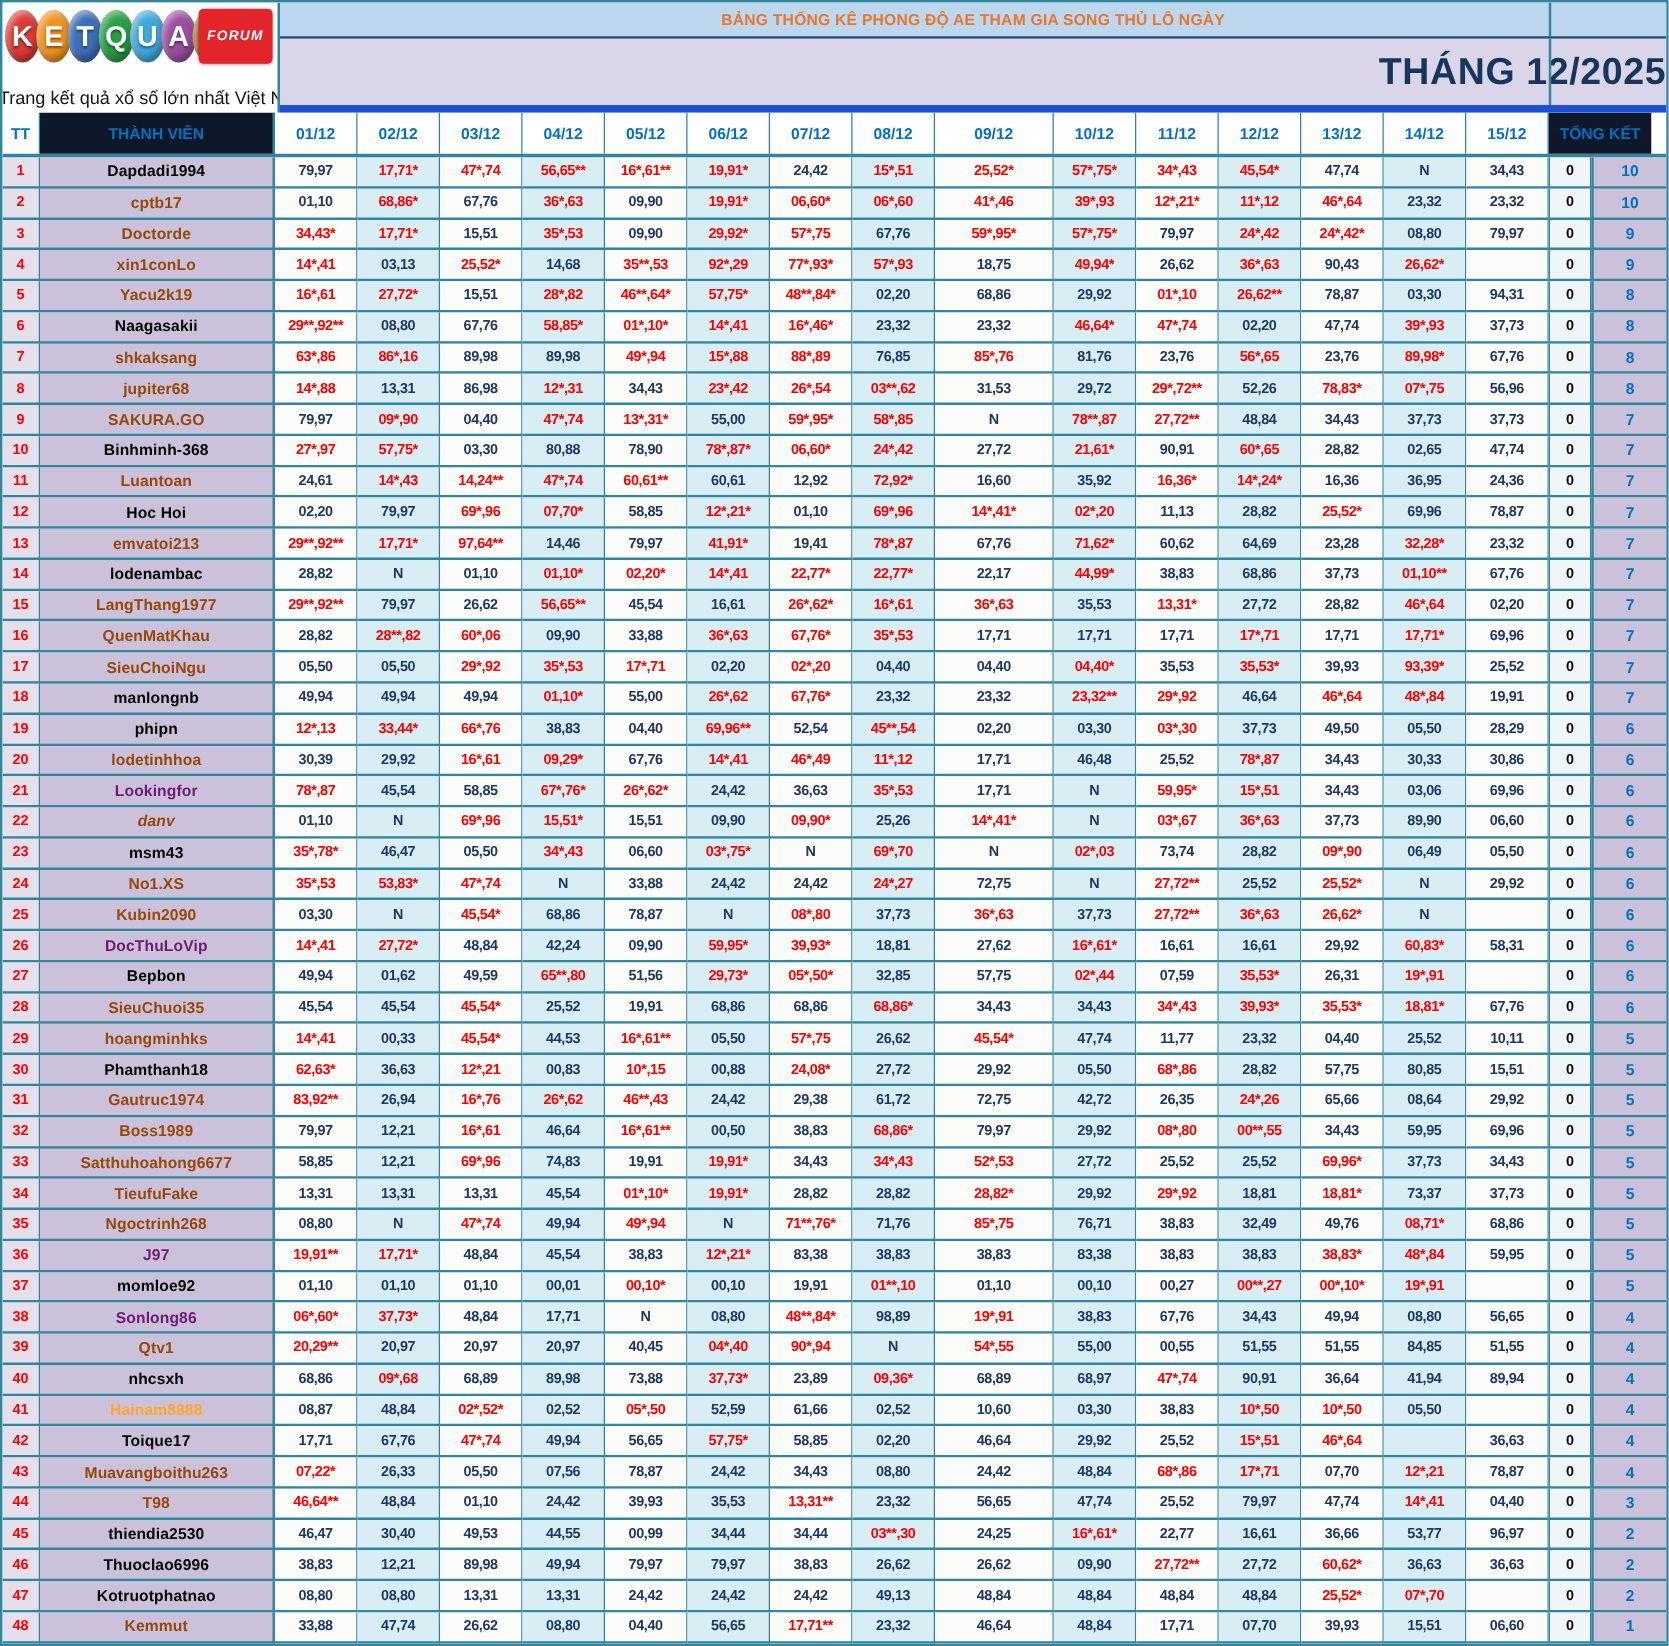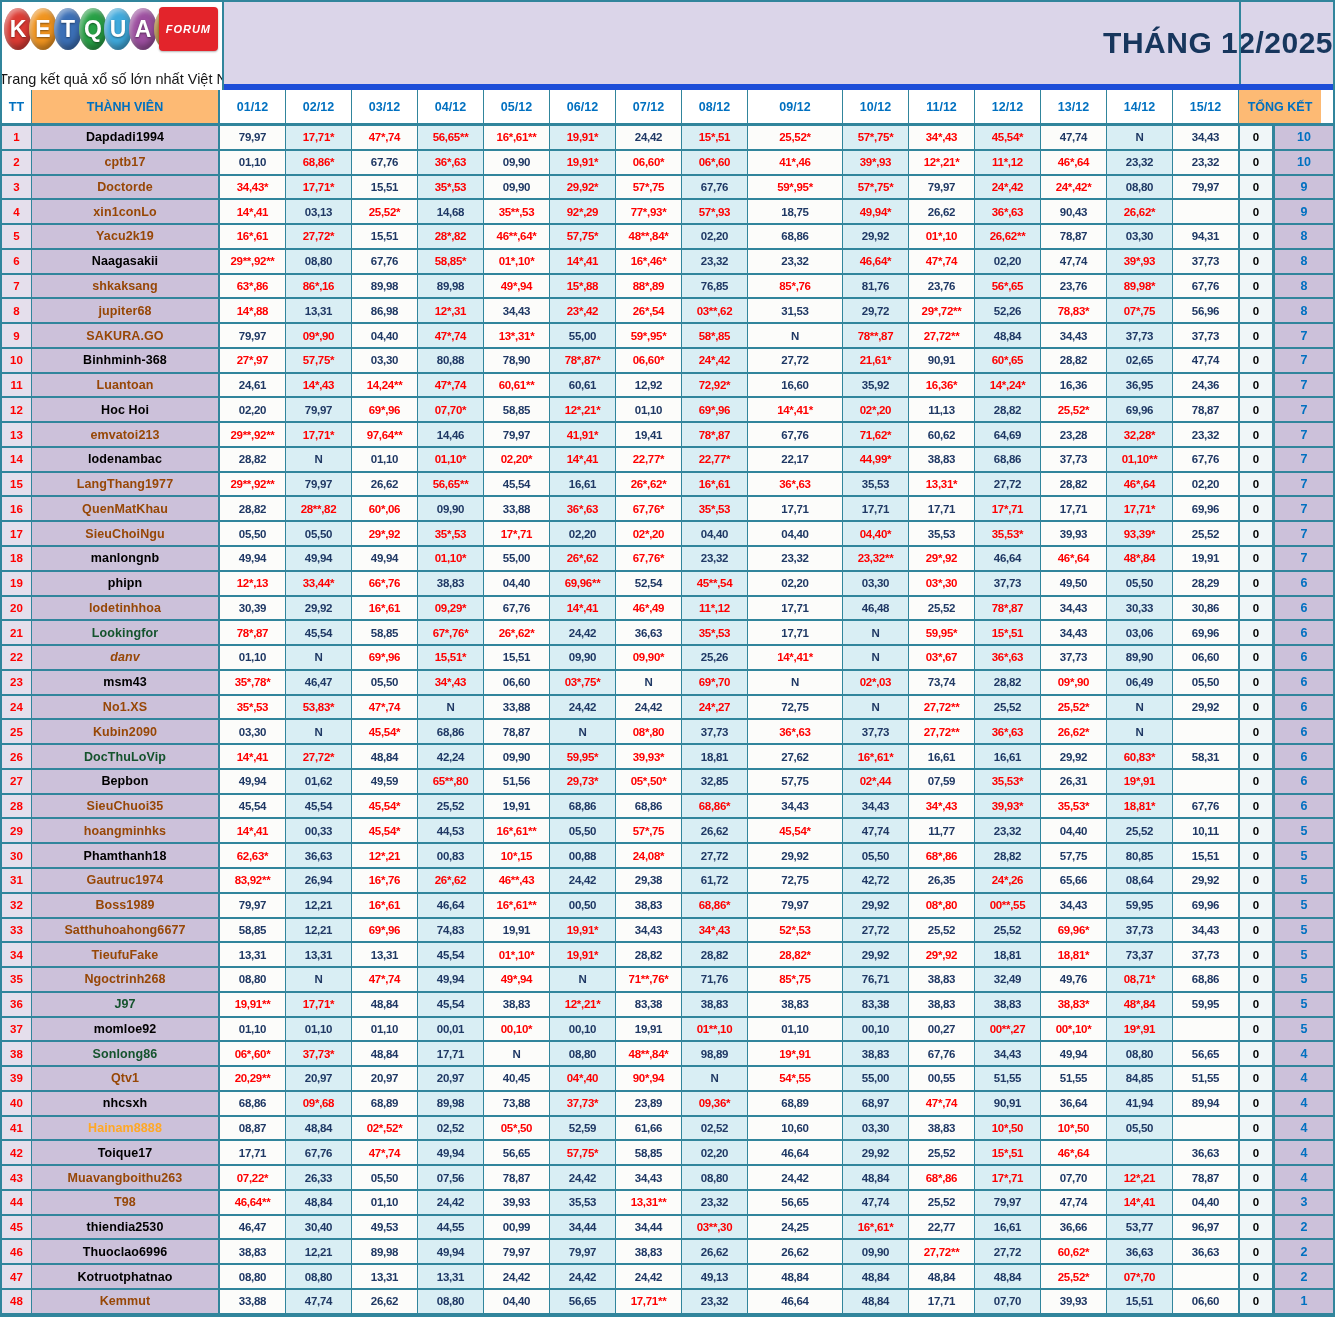--- a/index.html
+++ b/index.html
@@ -25,38 +25,38 @@
   .band1{height:27px;flex:none;background:#bdd7ee;display:flex;align-items:center;justify-content:center;
     border-bottom:2px solid #1f4e79;}
   .band1 .txt{color:#e8762b;font-weight:bold;font-size:12.5px;letter-spacing:.2px;}
   .band2{flex:1;background:#dbd5e9;display:flex;align-items:center;justify-content:flex-end;
     border-bottom:6px solid #1d4ed8;}
   .band2 .txt{color:#17365d;font-weight:bold;font-size:30px;letter-spacing:.5px;}
   
   .colhead{height:33px;flex:none;display:flex;border-bottom:3px solid #31859C;background:#fff;}
   .colhead .cell{display:flex;align-items:center;justify-content:center;box-sizing:border-box;
     border-right:1px solid #31859C;color:#0070c0;font-weight:bold;font-size:12.5px;}
-  .head-peach{background:#fdba74;}
+  .head-peach{background:#0f172a;}
   
   .rows{flex:1;display:flex;flex-direction:column;}
   .row{flex:1;display:flex;min-height:0;}
   .cell{box-sizing:border-box;flex:none;display:flex;align-items:center;justify-content:center;overflow:hidden;}
   .row .cell{border-right:1px solid #31859C;border-bottom:2px solid #31859C;}
   .w-tt{width:30px;}
   .w-name{width:188px;border-right-width:2px !important;}
   .w-d{width:66px;}
   .w-d9{width:95px;}
   .w-zero{width:34px;border-left:1px solid #31859C;}
   .w-total{width:60px;border-left:2px solid #31859C;border-right:none !important;}
   .w-tothead{width:82px;border-right:none !important;}
   .tt{background:#e5dfec;color:#ff0000;font-weight:bold;font-size:11.5px;}
   .name{background:#ccc1da;font-weight:bold;font-size:12.5px;letter-spacing:.1px;}
   .c-black{color:#000000;}
   .c-brown{color:#974706;}
-  .c-cyan{color:#14532d;}
+  .c-cyan{color:#701a75;}
   .c-orange{color:#ffa826;}
   .i-italic{font-style:italic;}
   .val{background:#fcfcfa;color:#1f3864;font-weight:bold;font-size:11.5px;letter-spacing:-0.3px;}
   .val.alt{background:#d9eef4;}
   .val.red{color:#ff0000;}
   .zero{background:#f0f6f8;color:#000;font-weight:bold;font-size:11.5px;}
   .total{background:#ccc1da;color:#0070c0;font-weight:bold;font-size:12.5px;}
 </style>
 </head>
 <body>
@@ -70,20 +70,23 @@
           <span class="logo-letter" style="background: rgb(59, 111, 182);">T</span>
           <span class="logo-letter" style="background: rgb(39, 160, 69);">Q</span>
           <span class="logo-letter" style="background: rgb(63, 169, 220);">U</span>
           <span class="logo-letter" style="background: rgb(156, 79, 159);">A</span>
           <span class="logo-letter" style="background: rgb(169, 126, 47);">2</span>
         </div>
       <div class="forum-badge">FORUM</div>
       <div class="tagline">Trang kết quả xổ số lớn nhất Việt Nam</div>
     </div>
     <div class="top-right">
+      <div class="band band1">
+        <span class="txt">BẢNG THỐNG KÊ PHONG ĐỘ AE THAM GIA SONG THỦ LÔ NGÀY</span>
+      </div>
       <div class="band band2">
         <span class="txt">THÁNG 12/2025</span>
       </div>
     </div>
   </div>
 
   <div class="colhead" id="colhead">
     <div class="cell w-tt">TT</div>
     <div class="cell w-name head-peach">THÀNH VIÊN</div>
 

